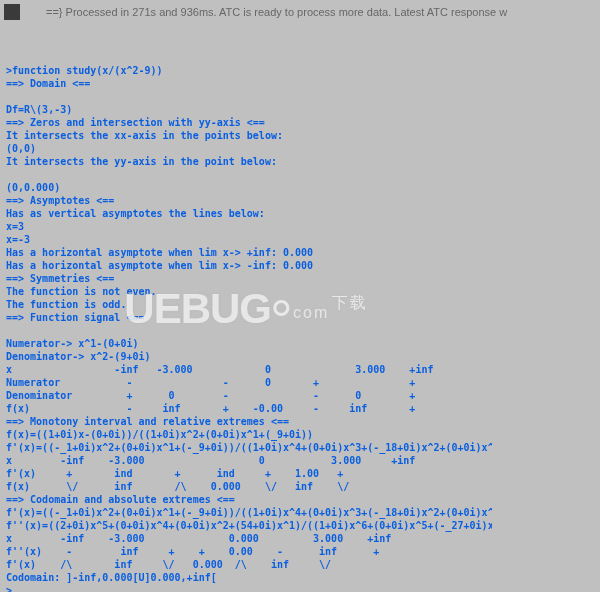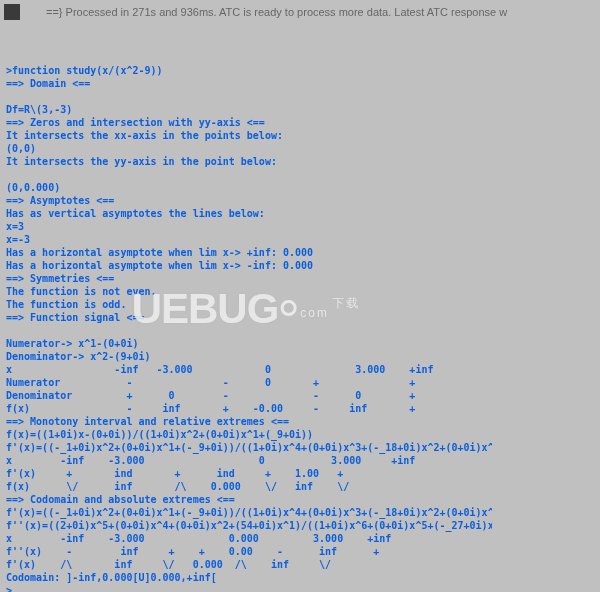--- a/index.html
+++ b/index.html
@@ -62,21 +62,21 @@
     pointer-events: none;
   }
   .watermark .dot {
     width: 10px; height: 10px;
     border: 3px solid rgba(255,255,255,0.65);
     border-radius: 50%;
     display: inline-block;
     margin: 0 2px;
   }
   .watermark .sub {
-    font-size: 12px;
+    font-size: 16px;
     font-weight: normal;
     color: rgba(255,255,255,0.65);
     margin-left: 2px;
     line-height: 10px;
     letter-spacing: 2px;
   }
 </style>
 </head>
 <body>
 

